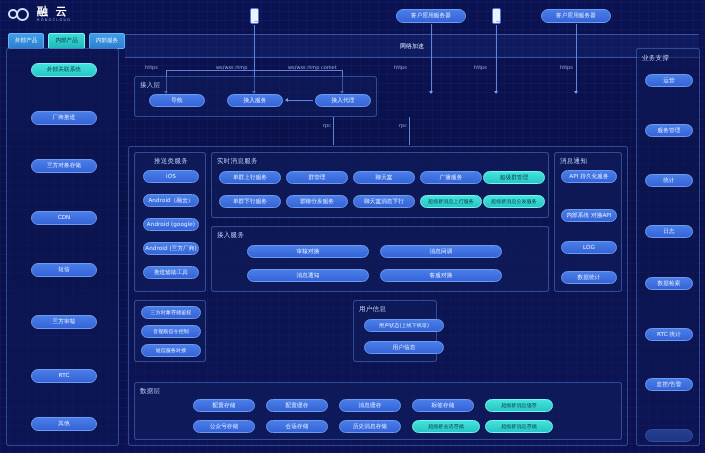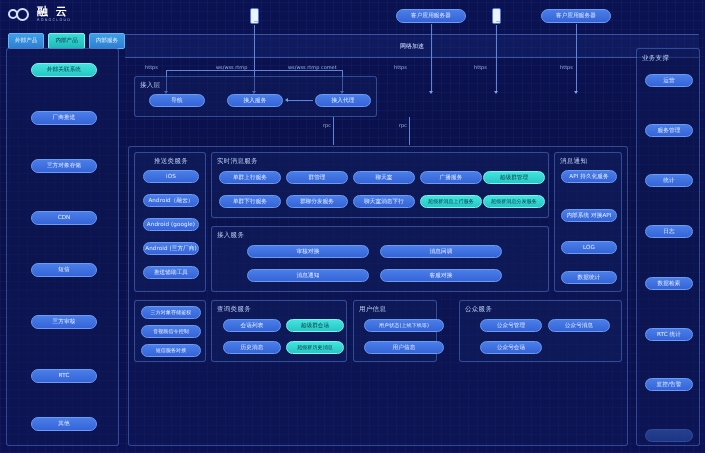--- a/index.html
+++ b/index.html
@@ -188,41 +188,42 @@
     <div class="chip" style="position:absolute;left:6px;top:88px;width:56px;height:13px;">LOG</div>
     <div class="chip" style="position:absolute;left:6px;top:118px;width:56px;height:13px;">数据统计</div>
   </div>
 
   <div class="pnl" style="left:134px;top:300px;width:72px;height:62px;">
     <div class="chip" style="position:absolute;left:6px;top:5px;width:60px;height:13px;font-size:5px;">三方对象存储鉴权</div>
     <div class="chip" style="position:absolute;left:6px;top:24px;width:60px;height:13px;font-size:5px;">音视频信令控制</div>
     <div class="chip" style="position:absolute;left:6px;top:43px;width:60px;height:13px;font-size:5px;">短信服务对接</div>
   </div>
 
-  <div class="pnl" style="left:211px;top:300px;width:136px;height:62px;">
-    <div class="pnl-title" style="left:5px;top:4px;">查询类服务</div>
-    <div class="chip" style="position:absolute;left:11px;top:18px;width:58px;height:13px;">会话列表</div>
-    <div class="chip teal" style="position:absolute;left:74px;top:18px;width:58px;height:13px;">超级群会话</div>
-    <div class="chip" style="position:absolute;left:11px;top:40px;width:58px;height:13px;">历史消息</div>
-    <div class="chip teal" style="position:absolute;left:74px;top:40px;width:58px;height:13px;font-size:5px;">超级群历史消息</div>
-  </div>
 
   <div class="pnl" style="left:353px;top:300px;width:84px;height:62px;">
     <div class="pnl-title" style="left:5px;top:4px;">用户信息</div>
     <div class="chip" style="position:absolute;left:10px;top:18px;width:80px;height:13px;font-size:5px;">用户状态(上线下线等)</div>
     <div class="chip" style="position:absolute;left:10px;top:40px;width:80px;height:13px;">用户信息</div>
   </div>
 
-  <div class="pnl" style="left:459px;top:300px;width:163px;height:62px;">
-    <div class="pnl-title" style="left:5px;top:4px;">公众服务</div>
-    <div class="chip" style="position:absolute;left:20px;top:18px;width:62px;height:13px;">公众号管理</div>
-    <div class="chip" style="position:absolute;left:88px;top:18px;width:62px;height:13px;">公众号消息</div>
-    <div class="chip" style="position:absolute;left:20px;top:40px;width:62px;height:13px;">公众号会话</div>
-  </div>
-
+
+  <div class="pnl" style="left:134px;top:382px;width:488px;height:58px;">
+    <div class="pnl-title" style="left:5px;top:4px;">数据层</div>
+    <div class="chip" style="position:absolute;left:58px;top:16px;width:62px;height:13px;">配置存储</div>
+    <div class="chip" style="position:absolute;left:131px;top:16px;width:62px;height:13px;">配置缓存</div>
+    <div class="chip" style="position:absolute;left:204px;top:16px;width:62px;height:13px;">消息缓存</div>
+    <div class="chip" style="position:absolute;left:277px;top:16px;width:62px;height:13px;">标签存储</div>
+    <div class="chip teal" style="position:absolute;left:350px;top:16px;width:68px;height:13px;font-size:5px;">超级群消息缓存</div>
+
+    <div class="chip" style="position:absolute;left:58px;top:37px;width:62px;height:13px;">公众号存储</div>
+    <div class="chip" style="position:absolute;left:131px;top:37px;width:62px;height:13px;">会话存储</div>
+    <div class="chip" style="position:absolute;left:204px;top:37px;width:62px;height:13px;">历史消息存储</div>
+    <div class="chip teal" style="position:absolute;left:277px;top:37px;width:68px;height:13px;font-size:5px;">超级群会话存储</div>
+    <div class="chip teal" style="position:absolute;left:350px;top:37px;width:68px;height:13px;font-size:5px;">超级群消息存储</div>
+  </div>
 
   <div class="sbar" style="left:636px;top:48px;width:64px;height:398px;">
     <div class="pnl-title" style="left:5px;top:5px;">业务支撑</div>
     <div class="chip" style="position:absolute;left:8px;top:25px;width:48px;height:13px;">运营</div>
     <div class="chip" style="position:absolute;left:8px;top:75px;width:48px;height:13px;">服务管理</div>
     <div class="chip" style="position:absolute;left:8px;top:125px;width:48px;height:13px;">统计</div>
     <div class="chip" style="position:absolute;left:8px;top:176px;width:48px;height:13px;">日志</div>
     <div class="chip" style="position:absolute;left:8px;top:228px;width:48px;height:13px;">数据检索</div>
     <div class="chip" style="position:absolute;left:8px;top:279px;width:48px;height:13px;">RTC 统计</div>
     <div class="chip" style="position:absolute;left:8px;top:329px;width:48px;height:13px;">监控/告警</div>

